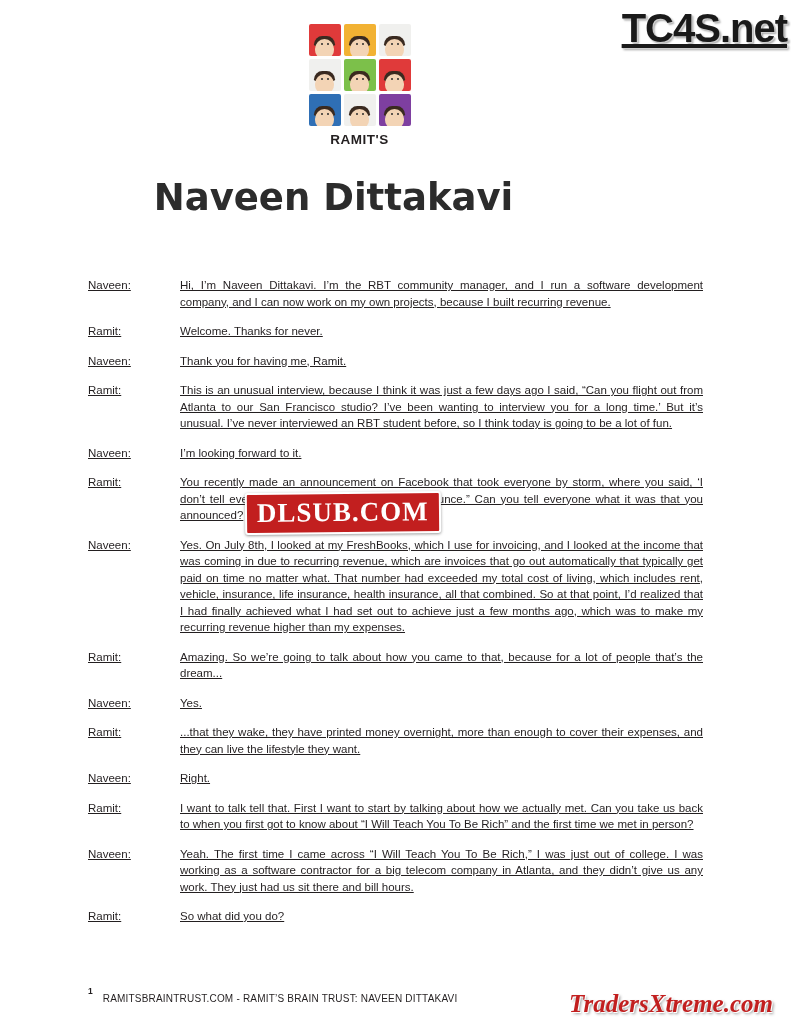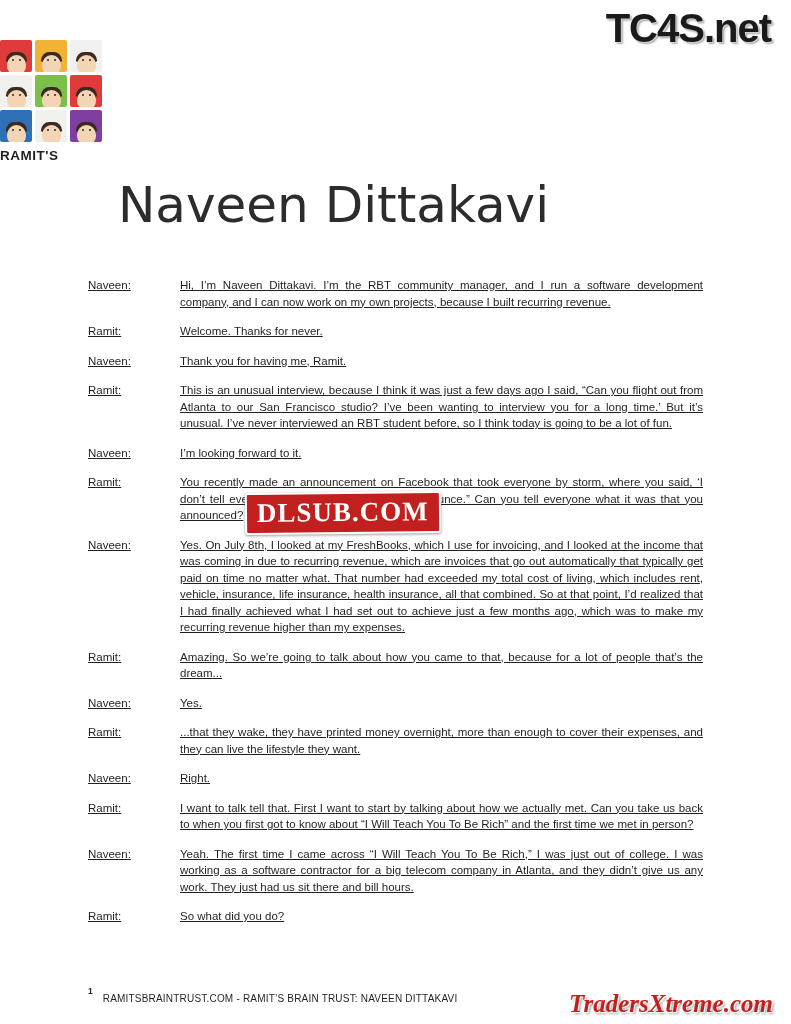--- a/index.html
+++ b/index.html
@@ -13,34 +13,36 @@
     height: 1024px;
     background: #ffffff;
     overflow: hidden;
     font-family: "Liberation Sans", sans-serif;
     color: #231f20;
   }
   
   .tc4s {
     position: absolute;
     top: 6px;
-    right: 20px;
+    right: 4px;
     font-family: "Liberation Sans", sans-serif;
     font-size: 40px;
     font-weight: bold;
     color: #1a1a1a;
     letter-spacing: -1px;
     text-shadow: 1px 1px 0 #cfcfcf, 2px 2px 2px rgba(0,0,0,0.35);
+    text-decoration: underline;
   }
   
   .logo-wrap {
     position: absolute;
-    top: 40px;
+    top: 24px;
     left: 0;
     width: 719px;
+    text-align: center;
   }
   .logo-grid {
     display: inline-grid;
     grid-template-columns: repeat(3, 32px);
     grid-template-rows: repeat(3, 32px);
     gap: 3px;
   }
   .face {
     position: relative;
     border-radius: 2px;
@@ -85,22 +87,22 @@
     color: #231f20;
     line-height: 1.15;
   }
   
   .doc-title {
     position: absolute;
     top: 176px;
     left: 0;
     width: 667px;
     text-align: center;
-    font-size: 50px;
-    font-weight: normal;
+    font-size: 37px;
+    font-weight: bold;
     letter-spacing: 0px;
     color: #2c2c2c;
     font-family: "DejaVu Sans", sans-serif;
   }
   
   .transcript {
     position: absolute;
     top: 277px;
     left: 88px;
     width: 615px;

